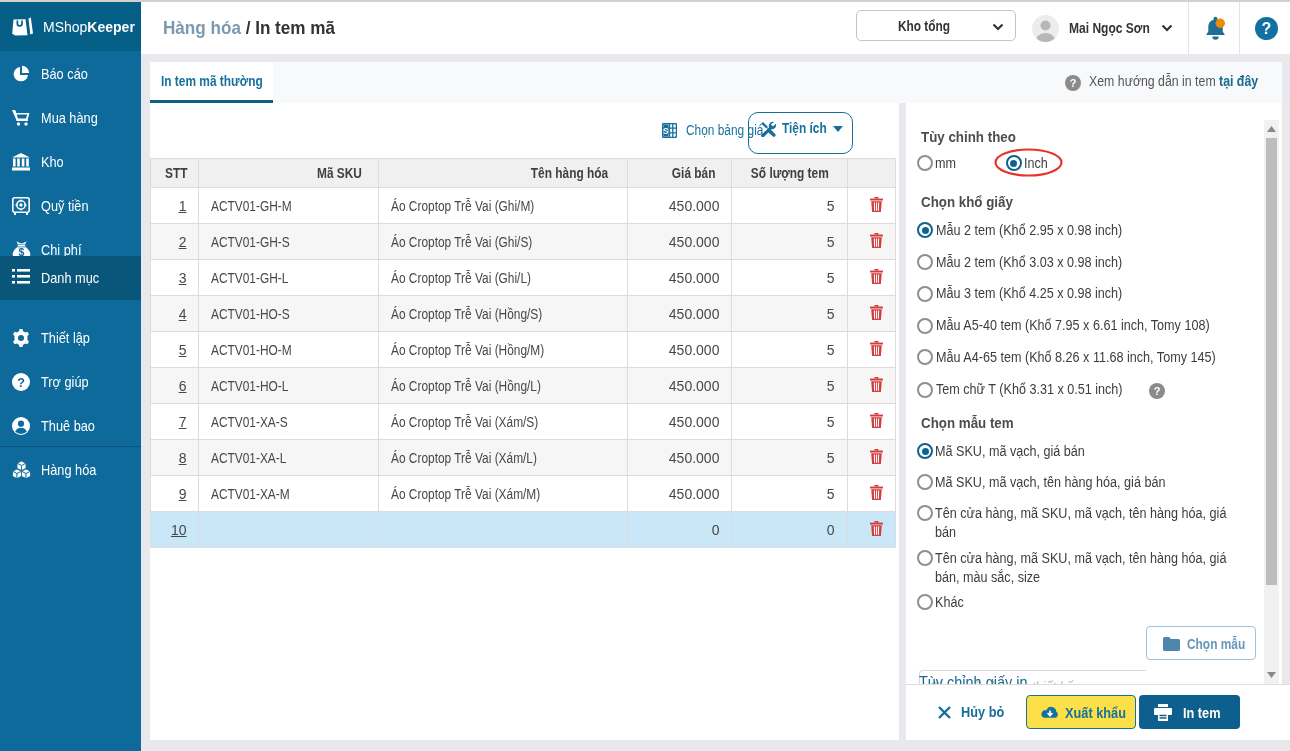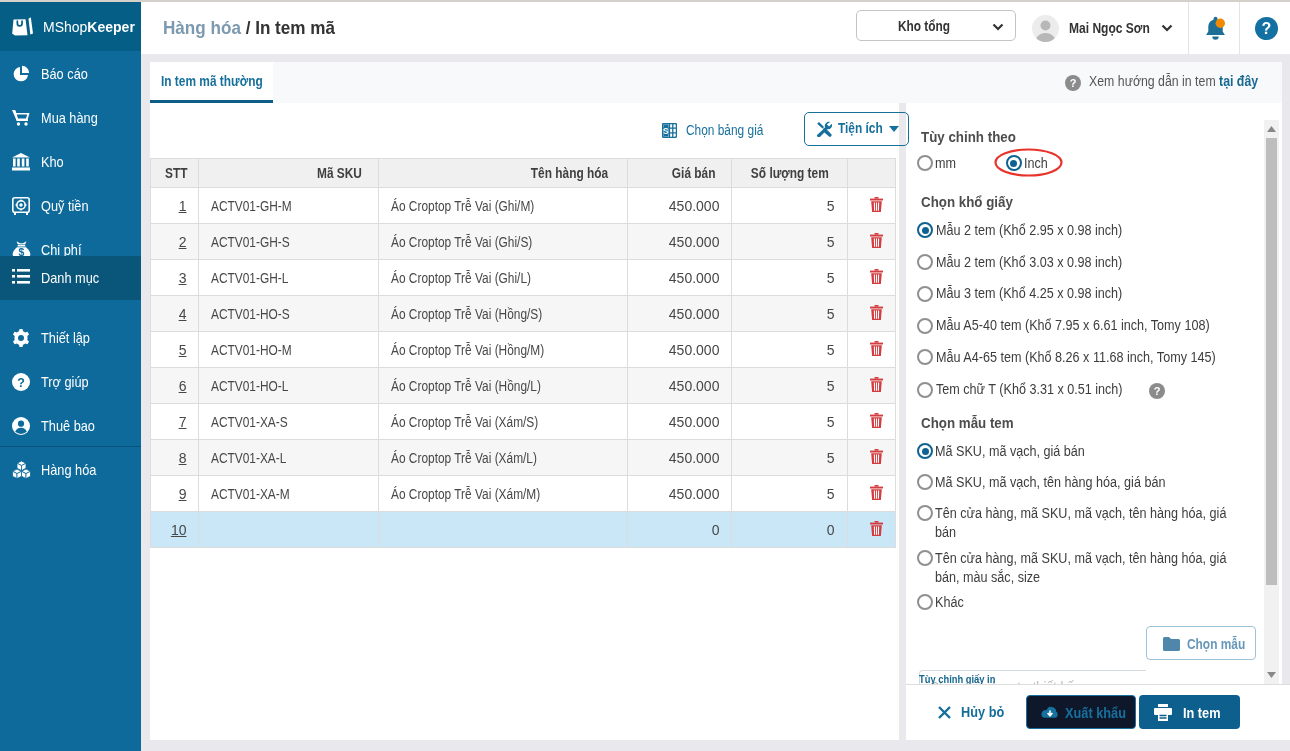--- a/index.html
+++ b/index.html
@@ -35,21 +35,21 @@
 #panel { left:150px; top:62px; width:1132px; height:678px; background:#fff; }
 #tabstrip { left:0; top:0; width:1132px; height:41px; background:#f8f9fa; }
 #tab { position:absolute; left:0; top:0; width:123px; height:41px; background:#fff; border-bottom:3px solid #0d5f88; color:#17709c; font-weight:bold; font-size:14px; text-align:center; line-height:38px; white-space:nowrap; }
 #helpline { position:absolute; left:0; top:11px; width:1108px; text-align:right; font-size:14px; color:#555; white-space:nowrap; }
 #helpline .lnk { color:#176992; font-weight:bold; }
 
 #vdivider { left:749px; top:41px; width:7px; height:637px; background:#e9e9ed; }
 
 #btnrow { left:0; top:41px; width:749px; height:55px; }
 #chonbg { position:absolute; left:512px; top:12px; height:30px; color:#17709c; font-size:14px; line-height:30px; white-space:nowrap; }
-#tienich { position:absolute; left:654px; top:9px; width:105px; height:34px; border:1px solid #17709c; border-radius:5px; color:#17709c; font-weight:bold; font-size:14px; }
+#tienich { position:absolute; left:598px; top:9px; width:105px; height:42px; border:1px solid #17709c; border-radius:10px; color:#17709c; font-weight:bold; font-size:14px; }
 
 table { border-collapse:collapse; table-layout:fixed; width:746px; }
 table td, table th { border:1px solid #dcdcdc; font-size:14px; color:#474747; padding:0 12px; overflow:hidden; white-space:nowrap; }
 table th { background:#f0f0f0; height:29px; font-size:14px; color:#3f3f3f; font-weight:bold; }
 table td { height:36px; }
 tr.even td { background:#f6f6f6; }
 tr.hl td { background:#c9e7f7; }
 td.c, th.c { text-align:right;text-decoration:underline; }
 td.r { text-align:right; }
 
@@ -58,30 +58,30 @@
 .radio { position:absolute; width:16px; height:16px; border-radius:50%; border:2px solid #8f8f8f; background:#fff; }
 .radio.on { border-color:#0e6291; }
 .radio.on:after { content:""; position:absolute; left:2.5px; top:2.5px; width:7px; height:7px; border-radius:50%; background:#0e6291; }
 .rlab { position:absolute; font-size:14px; color:#3d3d3d; line-height:19px; transform:scaleX(0.9); transform-origin:0 0; white-space:nowrap; }
 .qmark { position:absolute; width:16px; height:16px; border-radius:50%; background:#8b8b8b; color:#fff; font-size:11px; font-weight:bold; text-align:center; line-height:16px; }
 
 #inprow { position:absolute; left:12.5px; top:523px; width:337px; height:34px; }
 #inp { position:absolute; left:0; top:0; width:227px; height:34px; border:1px solid #d5dade; border-right:none; border-radius:4px 0 0 4px; color:#b3babf; font-size:15px; line-height:32px; padding-left:10px;margin-top:44px; }
 #inp span { display:inline-block; transform:scaleX(0.85); transform-origin:0 50%; white-space:nowrap; }
 #chonmau { position:absolute; left:227px; top:0; width:110px; height:34px; border:1px solid #9fc3d8; border-radius:4px; background:#fff; color:#6697b8; font-weight:bold; font-size:14px; }
-#tuychinh { position:absolute; left:12.5px; top:569.5px; width:200px; height:15px; overflow:hidden; color:#17678f; font-weight:bold; font-size:11px; }
+#tuychinh { position:absolute; left:12.5px; top:569.5px; width:200px; height:15px; overflow:hidden; color:#17678f; font-weight:normal; font-size:17px; }
 #tuychinh span { display:inline-block; transform:scaleX(0.85); transform-origin:0 0; white-space:nowrap; }
 
 #sbar { left:1114px; top:58px; width:15px; height:564px; background:#f1f1f1; }
 #sthumb { position:absolute; left:2px; top:18px; width:11px; height:447px; background:#bdbdbd; }
 
 #botbar { left:756px; top:622px; width:424px; height:56px; border-top:1px solid #ddd; background:#fff; }
 .btn { position:absolute; top:10px; height:34px; border-radius:4px; font-weight:bold; font-size:15px; }
 #huybo { position:absolute; left:32px; top:10px; height:34px; color:#156e9a; font-weight:bold; font-size:15px; line-height:34px; white-space:nowrap; }
-#xuatkhau { left:120px; width:110px; border:1.5px solid #16719e; color:#16719e; background:#0f172a; }
+#xuatkhau { left:120px; width:110px; border:1.5px solid #16719e; color:#16719e; background:#fde047; }
 #intem { left:233px; width:101px; background:#0d608e; color:#fff; }
 </style>
 </head>
 <body>
 <div class="abs" id="topstrip"></div>
 <div class="abs" id="sidebar">
 <div class="abs" id="logo">
       <svg width="23" height="20" viewBox="0 0 23 20">
         <path fill="#fff" d="M2.5 3.5 L14.5 3.2 L16.5 19.3 L4.2 19.6 L1.2 17.8 Z"></path>
         <path fill="#045e86" d="M5.5 4.5 L5.5 7.5 A3.2 3.2 0 0 0 11.9 7.5 L11.9 4.5 L10.2 4.5 L10.2 7.5 A1.5 1.5 0 0 1 7.2 7.5 L7.2 4.5 Z"></path>

